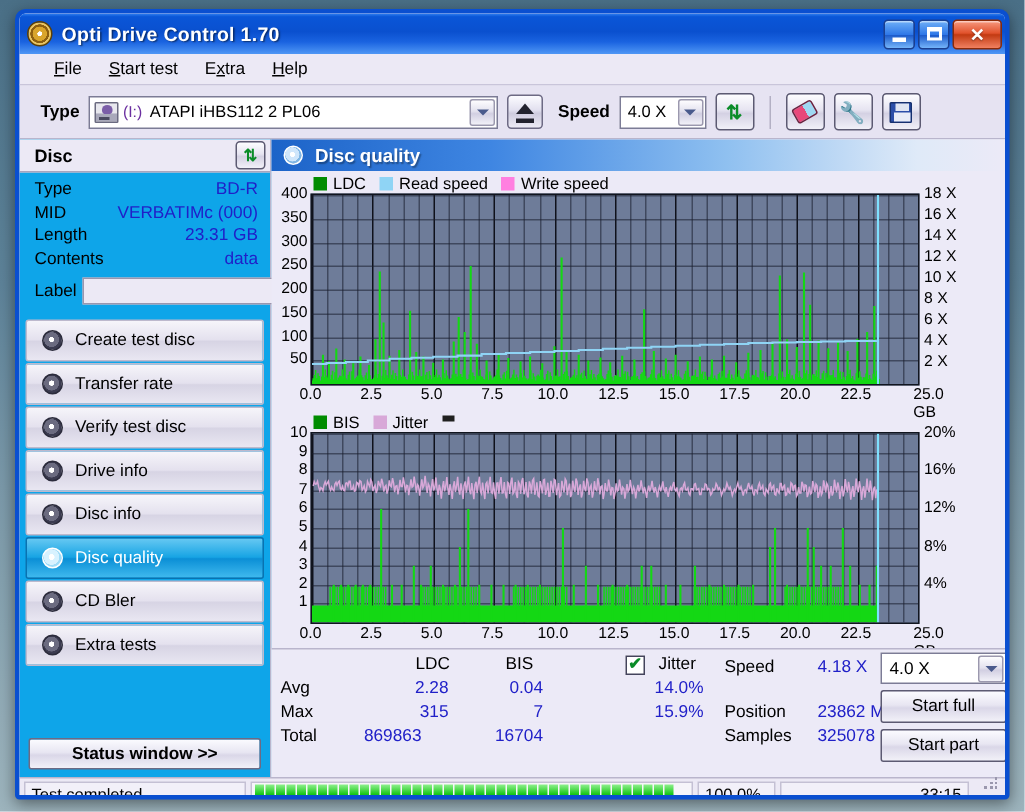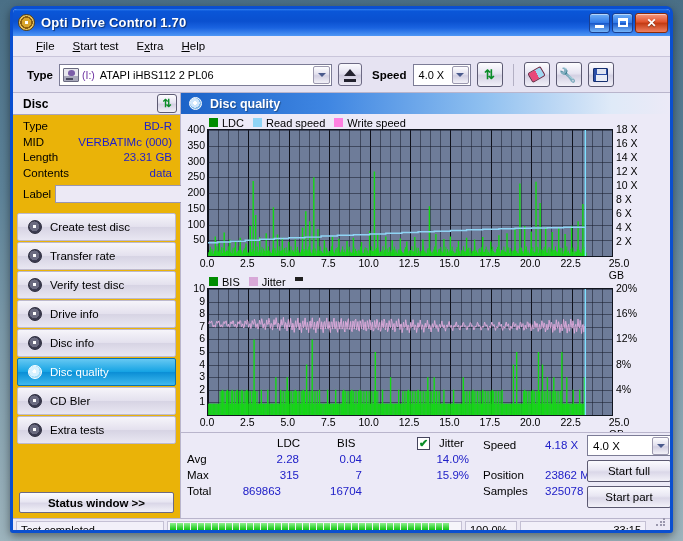--- a/index.html
+++ b/index.html
@@ -169,21 +169,21 @@
     width:15px;height:14px;background:#2b4ea8;border:1px solid #16306e;border-radius:1px;position:relative;
   }
   .ico-save::after{content:'';position:absolute;left:3px;top:0;width:9px;height:5px;background:#dfe4f2;}
   .ico-save::before{content:'';position:absolute;left:2px;bottom:0;width:11px;height:6px;background:#e8ecf7;}
 
   
   .body-split { display: flex; height: 425px; }
 
   
   .left {
-    width: 168px; background:#eab308;
+    width: 168px; background:#0ea5e9;
     border-right:1px solid #b9b5cc;
     display:flex; flex-direction:column;
   }
   .disc-head {
     height: 22px; display:flex; align-items:center; justify-content:space-between;
     padding: 0 3px 0 10px;
     border-bottom: 1px solid #a9a5bd;
     background:#ece9f5;
   }
   .disc-head .t { font-size:12px; font-weight:bold; color:#000; }

